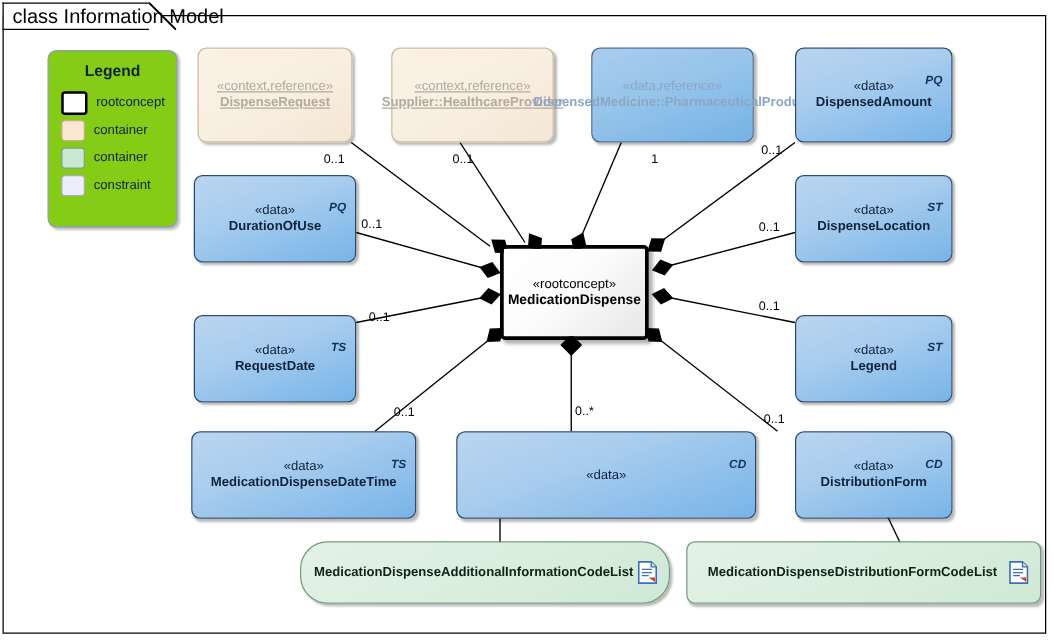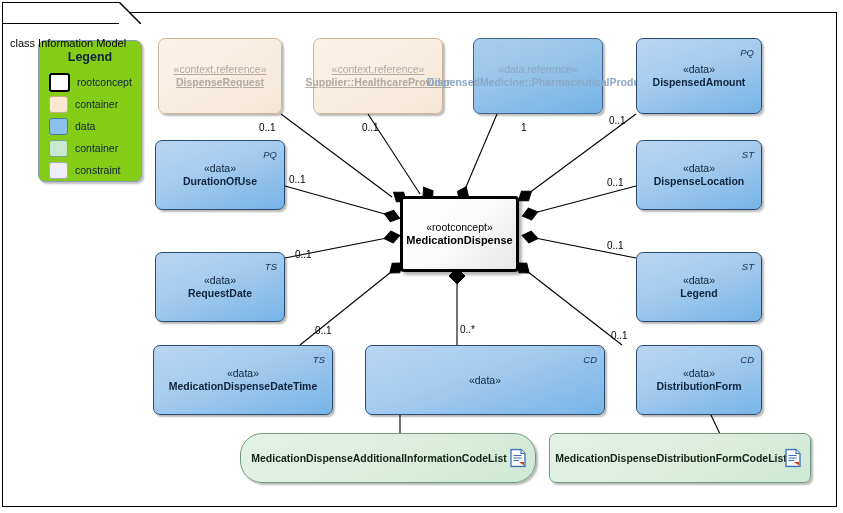--- a/index.html
+++ b/index.html
@@ -35,42 +35,41 @@
     box-sizing:border-box;
     background:#fff;
   }
   .title-tab .tab-slant{
     position:absolute;left:117px;top:0;
     width:22px;height:22px;
     overflow:hidden;
   }
   .title-tab .tab-label{
     position:absolute;left:8px;top:3px;
-    font-size:11px;color:#000;white-space:nowrap;
+    font-size:16px;color:#000;white-space:nowrap;
     font-family:"Liberation Sans",sans-serif;
-    margin-top:32px;
   }
   
   #wires{position:absolute;left:0;top:0;width:843px;height:513px;z-index:2;}
   
   .node{
     position:absolute;
     box-sizing:border-box;
     border-radius:7px;
     z-index:3;
     display:flex;flex-direction:column;
     align-items:center;justify-content:center;
     text-align:center;
     box-shadow:2px 2px 2px rgba(0,0,0,0.28);
   }
   .node .stereo{font-size:10.5px;line-height:13px;}
   .node .nm{font-size:10.5px;font-weight:bold;line-height:13px;}
   .node .corner{
-    position:absolute;right:7px;top:8px;
-    font-size:9.5px;font-style:italic;font-weight:normal;color:#16325c;
+    position:absolute;right:7px;top:20px;
+    font-size:9.5px;font-style:italic;font-weight:bold;color:#16325c;
   }
   
   .n-data{
     background:linear-gradient(160deg,#b9d5f0 0%,#a9cdee 38%,#77b4e8 100%);
     border:1.2px solid #2b4a6f;
     color:#10233b;
   }
   
   .n-container{
     background:linear-gradient(150deg,#fbf2e6 0%,#f8eee0 55%,#f4e6d4 100%);
@@ -205,24 +204,20 @@
     <div class="legend-rows">
       <div class="legend-row">
         <span class="sw sw-root"></span>
         <span class="legend-label">rootconcept</span>
       </div>
       <div class="legend-row">
         <span class="sw sw-container"></span>
         <span class="legend-label">container</span>
       </div>
       <div class="legend-row">
-        <span class="sw sw-data"></span>
-        <span class="legend-label">data</span>
-      </div>
-      <div class="legend-row">
         <span class="sw sw-codelist"></span>
         <span class="legend-label">container</span>
       </div>
       <div class="legend-row">
         <span class="sw sw-constraint"></span>
         <span class="legend-label">constraint</span>
       </div>
     </div>
   </div>
 
@@ -300,21 +295,21 @@
       <path d="M11,1 L11,5 L15,5" fill="#d7e4f6" stroke="#3f6fb5" stroke-width="1.1"></path>
       <g stroke="#3f6fb5" stroke-width="1">
         <line x1="3.5" y1="7" x2="11.5" y2="7"></line>
         <line x1="3.5" y1="9.5" x2="11.5" y2="9.5"></line>
         <line x1="3.5" y1="12" x2="9" y2="12"></line>
       </g>
       <path d="M9,13.5 L14,13.5 L14,17 Z" fill="#d63a22" stroke="none"></path>
     </svg>
   </div>
 
-  <div class="node n-codelist" style="left:549px;top:433px;width:262px;height:50px;justify-content:center;">
+  <div class="node n-codelist" style="left:549px;top:433px;width:284px;height:50px;justify-content:center;">
     <div class="nm" style="padding:0 26px 0 8px;">MedicationDispenseDistributionFormCodeList</div>
     <svg class="doc-icon" width="16" height="19" viewBox="0 0 16 19">
       <path d="M1,1 L11,1 L15,5 L15,18 L1,18 Z" fill="#fdfdff" stroke="#3f6fb5" stroke-width="1.3"></path>
       <path d="M11,1 L11,5 L15,5" fill="#d7e4f6" stroke="#3f6fb5" stroke-width="1.1"></path>
       <g stroke="#3f6fb5" stroke-width="1">
         <line x1="3.5" y1="7" x2="11.5" y2="7"></line>
         <line x1="3.5" y1="9.5" x2="11.5" y2="9.5"></line>
         <line x1="3.5" y1="12" x2="9" y2="12"></line>
       </g>
       <path d="M9,13.5 L14,13.5 L14,17 Z" fill="#d63a22" stroke="none"></path>

